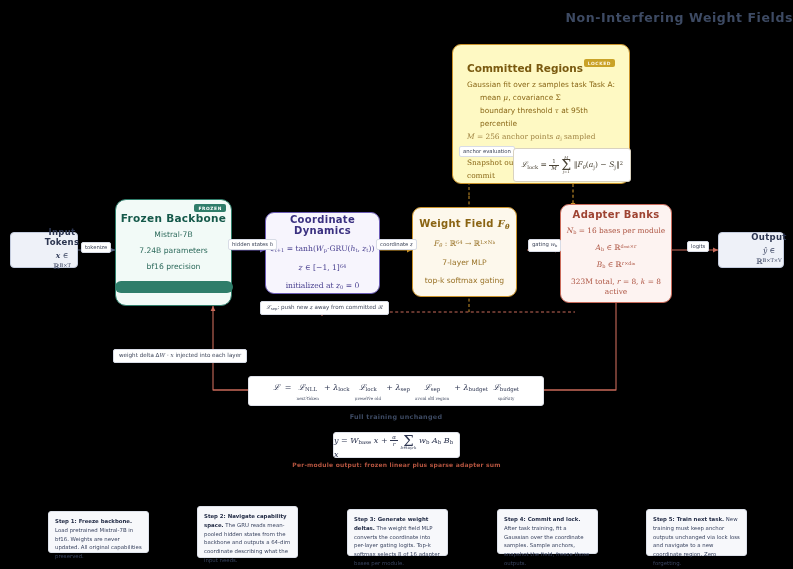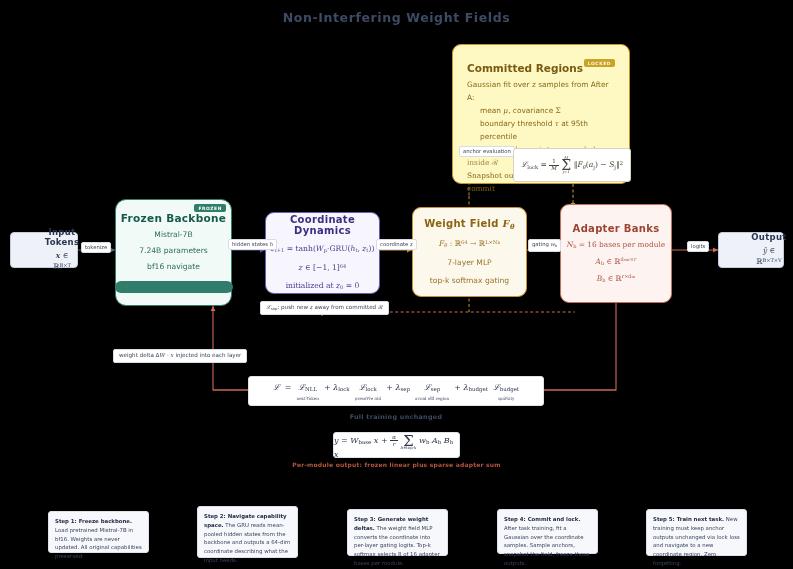--- a/index.html
+++ b/index.html
@@ -6,21 +6,21 @@
   body{
     width:793px;height:569px;background:#000000;
     font-family:"DejaVu Sans", sans-serif;
     overflow:hidden;position:relative;
   }
   #stage{position:absolute;left:0;top:0;width:793px;height:569px;}
   .abs{position:absolute;box-sizing:border-box;}
 
   
   #title{
-    left:0;top:10px;width:793px;text-align:center;
+    left:0;top:10px;width:793px;text-align:right;
     font-size:12.5px;font-weight:bold;letter-spacing:.6px;
     color:#3d4a63;
   }
 
   
   .node{
     border-radius:9px;border:1.4px solid #888;
     display:flex;flex-direction:column;align-items:center;
     justify-content:center;text-align:center;
   }
@@ -190,73 +190,76 @@
   <div class="abs node plain" id="inputbox" style="left:10px;top:232px;width:68px;height:36px;">
     <div class="ttl">Input Tokens</div>
     <div class="ln"><span class="mr"><b class="mi">x</b> ∈ <span class="bb">ℝ</span><sup>B×T</sup></span></div>
   </div>
 
   <div class="abs node" id="backbone" style="left:115px;top:199px;width:117px;height:107px;">
     <span class="badge frozen">FROZEN</span>
     <div class="ttl">Frozen Backbone</div>
     <div class="ln">Mistral-7B</div>
     <div class="ln">7.24B parameters</div>
-    <div class="ln">bf16 navigate</div>
+    <div class="ln">bf16 precision</div>
     <div class="bar"></div>
   </div>
 
   <div class="abs node" id="coord" style="left:265px;top:212px;width:115px;height:82px;">
     <div class="ttl">Coordinate Dynamics</div>
     <div class="ln">
       <span class="mr"><span class="mi">z</span><sub>t+1</sub> = tanh(<span class="mi">W</span><sub>p</sub>·GRU(<span class="mi">h</span><sub>t</sub>, <span class="mi">z</span><sub>t</sub>))</span>
     </div>
     <div class="ln">
       <span class="mr"><span class="mi">z</span> ∈ [−1, 1]<sup>64</sup></span>
     </div>
     <div class="ln">
       <span class="mr">initialized at <span class="mi">z</span><sub>0</sub> = 0</span>
     </div>
   </div>
 
-  <div class="abs node" id="field" style="left:412px;top:207px;width:115px;height:90px;">
+  <div class="abs node" id="field" style="left:412px;top:207px;width:105px;height:90px;">
     <div class="ttl">
       Weight Field <span class="mi">F</span><sub class="mi">θ</sub>
     </div>
     <div class="ln">
       <span class="mr"><span class="mi">F</span><sub class="mi">θ</sub> : <span class="bb">ℝ</span><sup>64</sup> → <span class="bb">ℝ</span><sup>L×N<span style="font-size:.8em">b</span></sup></span>
     </div>
     <div class="ln">7-layer MLP</div>
     <div class="ln">top-k softmax gating</div>
   </div>
 
   <div class="abs node" id="banks" style="left:560px;top:204px;width:112px;height:99px;">
     <div class="ttl">Adapter Banks</div>
     <div class="ln">
       <span class="mr"><span class="mi">N</span><sub>b</sub> = 16 bases per module</span>
     </div>
     <div class="ln">
       <span class="mr"><span class="mi">A</span><sub>b</sub> ∈ <span class="bb">ℝ</span><sup>d<span style="font-size:.75em">out</span>×r</sup></span>
     </div>
     <div class="ln">
       <span class="mr"><span class="mi">B</span><sub>b</sub> ∈ <span class="bb">ℝ</span><sup>r×d<span style="font-size:.75em">in</span></sup></span>
+    </div>
+    <div class="ln">
+      <span class="mr">323M total, <span class="mi">r</span> = 8, <span class="mi">k</span> = 8 active</span>
     </div>
   </div>
 
   <div class="abs node plain" id="outputbox" style="left:718px;top:232px;width:66px;height:36px;">
     <div class="ttl">Output</div>
     <div class="ln"><span class="mr"><span class="mi">ŷ</span> ∈ <span class="bb">ℝ</span><sup>B×T×V</sup></span></div>
   </div>
 
   <div class="abs" id="committed" style="left:452px;top:44px;width:178px;height:140px;">
     <div style="position:relative;height:13px;">
       <span class="ttl">Committed Regions</span>
       <span class="badge locked" style="right:0;top:2px;">LOCKED</span>
     </div>
     <div class="body">
-      <span class="ln">Gaussian fit over z samples from After A:</span>
+      <span class="ln">Gaussian fit over z samples task Task A:</span>
       <span class="ln ind">mean <span class="mi">μ</span>, covariance <span class="mr">Σ</span></span>
       <span class="ln ind">boundary threshold <span class="mi">τ</span> at 95th percentile</span>
       <span class="ln dim"><span class="mr"><span class="mi">M</span> = 256 anchor points <span class="mi">a</span><sub>j</sub> sampled inside <span class="bb">ℛ</span></span></span>
       <span class="ln"><span class="mr">Snapshot outputs <span class="mi">S</span><sub>j</sub> = <span class="mi">F</span><sub class="mi">θ</sub>(<span class="mi">a</span><sub>j</sub>) frozen at commit</span></span>
     </div>
   </div>
 
   <div class="abs elabel" style="left:459px;top:146px;">anchor evaluation</div>
 
   <div class="abs eqcard" style="left:513px;top:148px;width:118px;height:34px;font-size:7.6px;">

